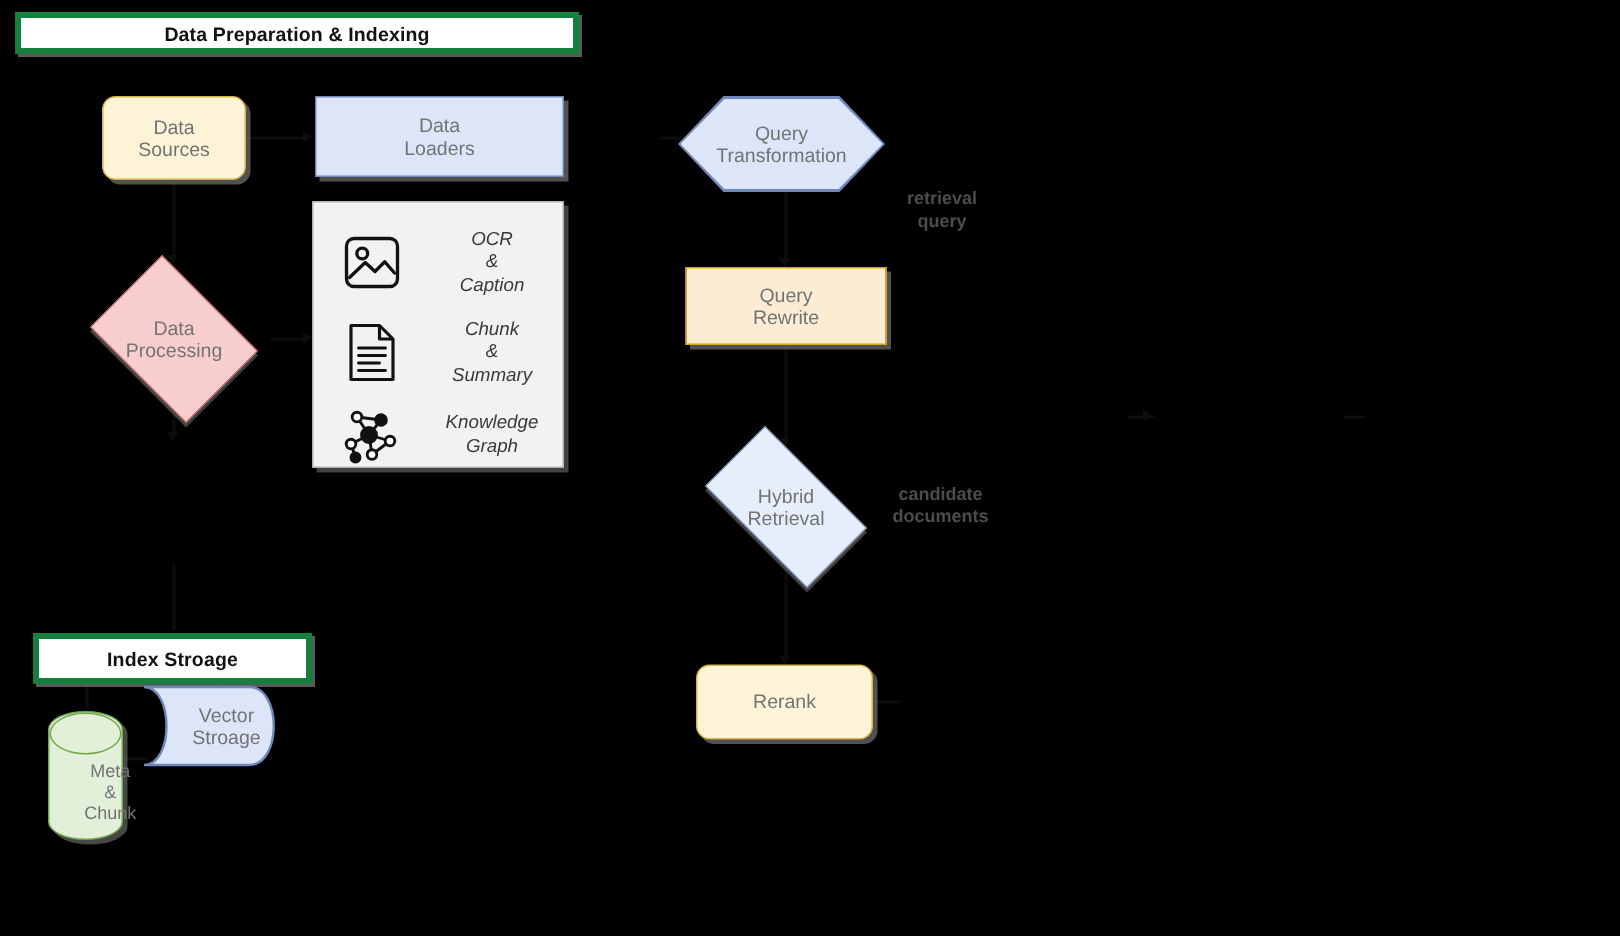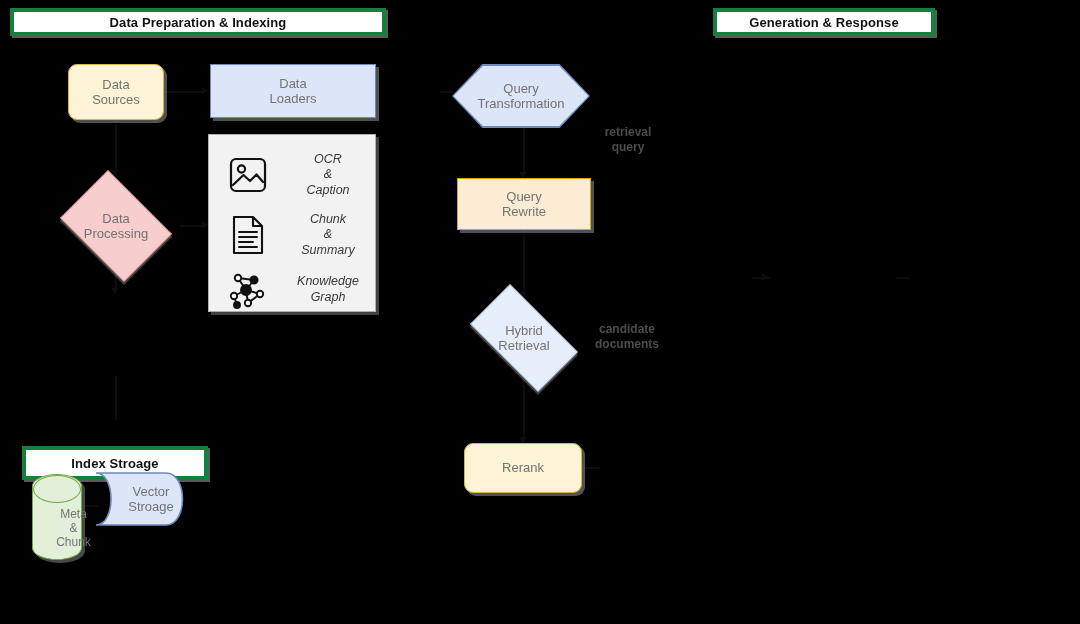--- a/index.html
+++ b/index.html
@@ -193,23 +193,20 @@
     font-weight: bold;
   }
 </style>
 </head>
 <body>
 
 <div id="canvas">
 
   <div class="lane-header" id="lane0" style="left: 10px; top: 8px; width: 376px; height: 28px;">
     <span>Data Preparation &amp; Indexing</span>
-  </div>
-  <div class="lane-header" id="lane2" style="left: 713px; top: 8px; width: 222px; height: 28px;">
-    <span>Generation &amp; Response</span>
   </div>
 
   <div class="conn conn-v" style="left:115px; top:120px; height:52px;"></div>
   <div class="arrow-down" style="left:111px; top:170px;"></div>
 
   <div class="conn conn-h" style="left:164px; top:91px; width:40px;"></div>
   <div class="arrow-right" style="left:202px; top:87px;"></div>
 
   <div class="conn conn-v" style="left:115px; top:274px; height:15px;"></div>
   <div class="arrow-down" style="left:111px; top:288px;"></div>
@@ -302,32 +299,32 @@
           <circle cx="34" cy="25" r="3.2" fill="#fff"></circle>
           <circle cx="22" cy="34" r="3.2" fill="#fff"></circle>
           <circle cx="11" cy="36" r="3.0" fill="#111"></circle>
         </svg>
       </div>
       <div class="row-label">Knowledge
 Graph</div>
     </div>
   </div>
 
-  <div class="lane-header" id="idx-header" style="left: 22px; top: 446px; width: 186px; height: 34px;">
+  <div class="lane-header" id="idx-header" style="left: 22px; top: 422px; width: 186px; height: 34px;">
     <span>Index Stroage</span>
   </div>
 
   <div class="cylinder" id="n-meta-chunk" style="left: 32px; top: 474px; width: 50px; height: 86px; background: rgb(226, 240, 217); border: 1.6px solid rgb(114, 167, 75);">
     <div class="cyl-top" style="border: 1.6px solid rgb(114, 167, 75); background: rgb(226, 240, 217);"></div>
     <div class="node-label" style="font-size:12px;">Meta
 &amp;
 Chunk</div>
   </div>
 
-  <div class="tape" id="n-vector-storage" style="left: 96px; top: 471px; width: 104px; height: 56px; align-items: center;">
+  <div class="tape" id="n-vector-storage" style="left: 96px; top: 456px; width: 104px; height: 56px; align-items: center;">
     <svg class="tape-shape" viewBox="0 0 104 56" preserveAspectRatio="none">
       <path d="M0 2 H70 C92 2 92 54 70 54 H0 C20 54 20 2 0 2 Z" fill="#dce6f8" stroke="#7089bb" stroke-width="1.6"></path>
     </svg>
     <div class="node-label" style="margin-left:6px;">Vector
 Stroage</div>
   </div>
 
   <div class="hexagon" id="n-query-transformation" style="left: 452px; top: 64px; width: 138px; height: 64px;">
     <div class="hex-shape" style="background: rgb(112, 137, 187);"></div>
     <div class="hex-inner" style="background: rgb(220, 230, 248);"></div>

